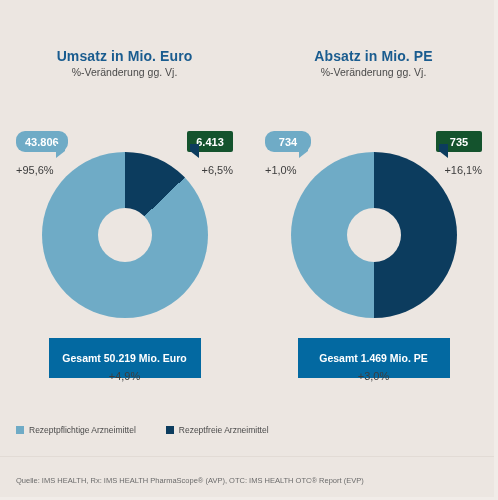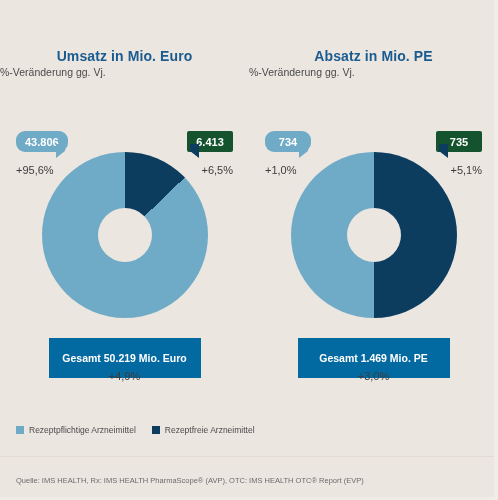--- a/index.html
+++ b/index.html
@@ -41,21 +41,21 @@
     font-size: 14px;
     font-weight: bold;
     color: #1a5c8f;
     letter-spacing: .1px;
   }
   .chart-subtitle {
     position: absolute;
     top: 66px;
     left: 0;
     width: 100%;
-    text-align: left;
+    text-align: center;
     font-size: 10.5px;
     color: #4a4a4a;
   }
 
   .donut-wrap {
     position: absolute;
     top: 152px;
     left: 50%;
     transform: translateX(-50%);
     width: 166px;
@@ -154,21 +154,21 @@
     color: #3c3c3c;
   }
 
   
   .legend {
     position: absolute;
     left: 16px;
     top: 425px;
     display: flex;
     align-items: center;
-    gap: 16px;
+    gap: 30px;
     justify-content: center;
   }
   .legend-item {
     display: flex;
     align-items: center;
     gap: 5px;
   }
   .legend-swatch {
     width: 8px;
     height: 8px;
@@ -234,21 +234,21 @@
     <div class="callout callout-light callout-left">
       <span>734</span>
       <span class="tail"></span>
     </div>
     <div class="pct pct-left">+1,0%</div>
 
     <div class="callout callout-dark callout-right">
       <span>735</span>
       <span class="tail"></span>
     </div>
-    <div class="pct pct-right">+5,1%</div>
+    <div class="pct pct-right">+16,1%</div>
 
     <div class="donut-wrap">
       <div class="donut" id="donut-absatz" style="background: conic-gradient(rgb(12, 60, 94) 0deg, rgb(12, 60, 94) 180.108deg, rgb(111, 171, 198) 180.108deg, rgb(111, 171, 198) 360deg);">
         <div class="donut-hole"></div>
       </div>
     </div>
 
     <div class="total-bar">Gesamt 1.469 Mio. PE</div>
     <div class="total-pct">+3,0%</div>
   </div>

